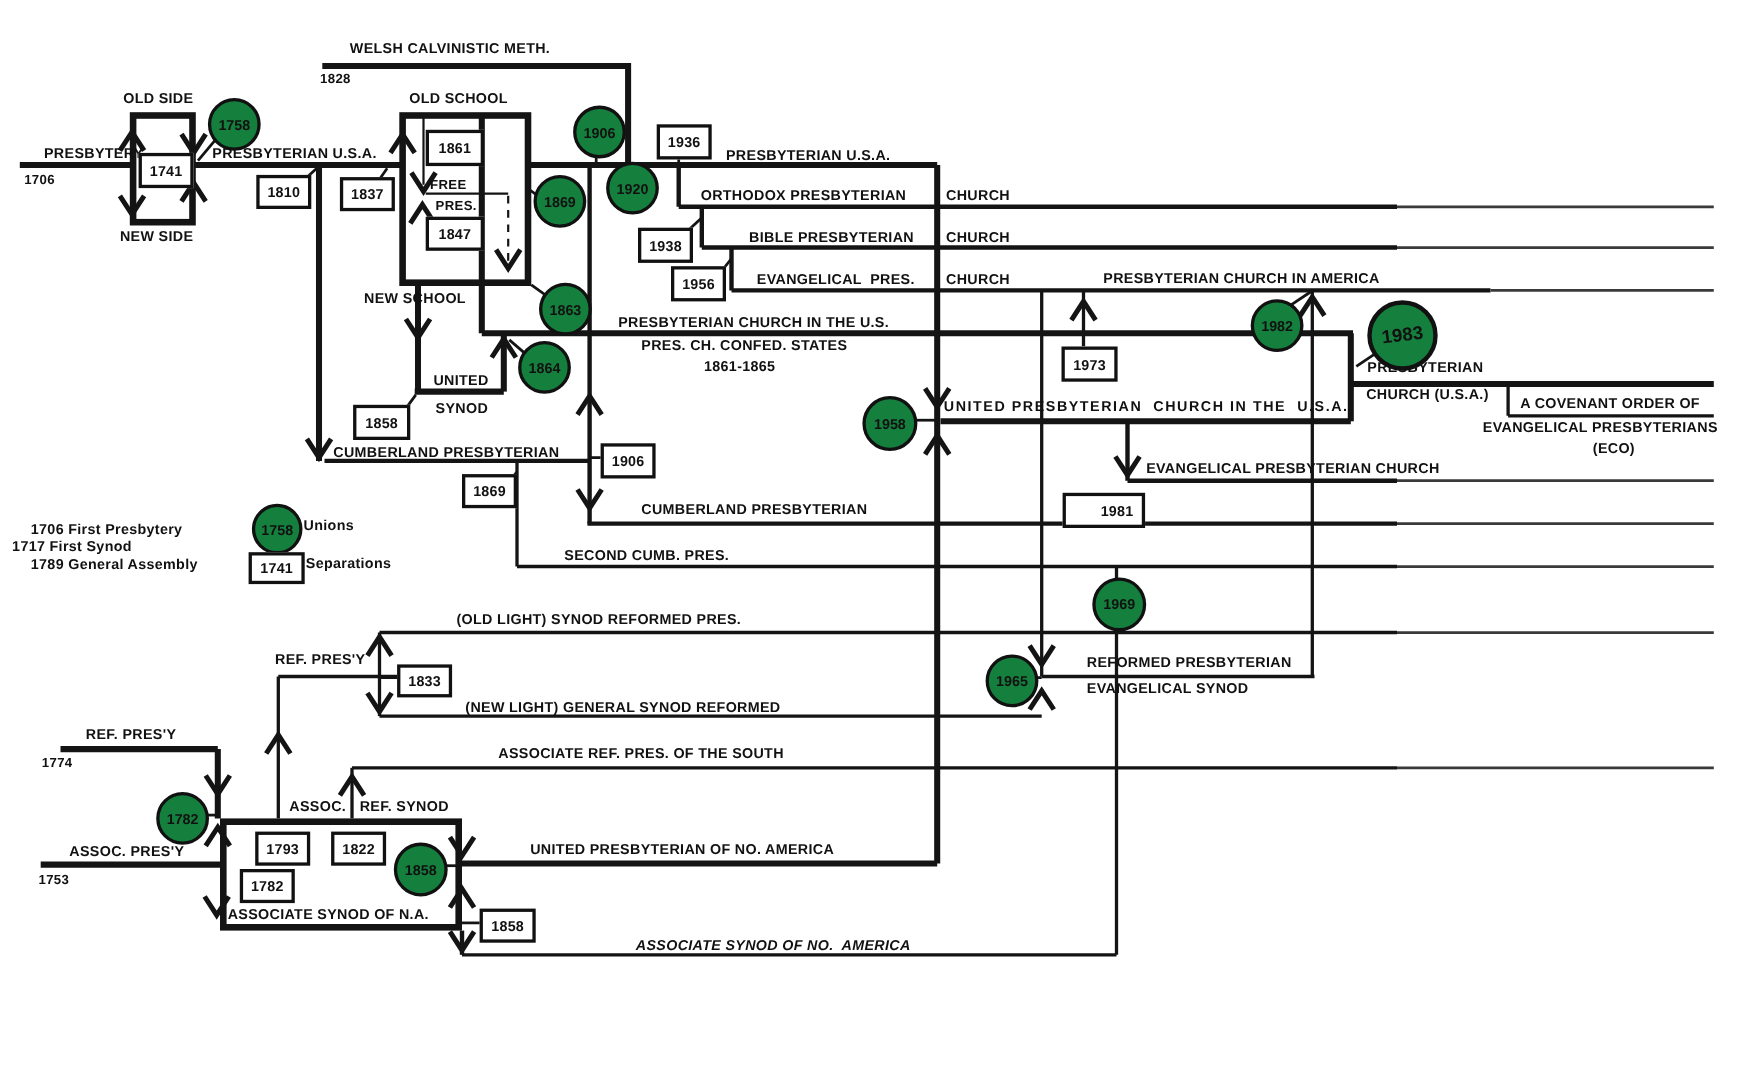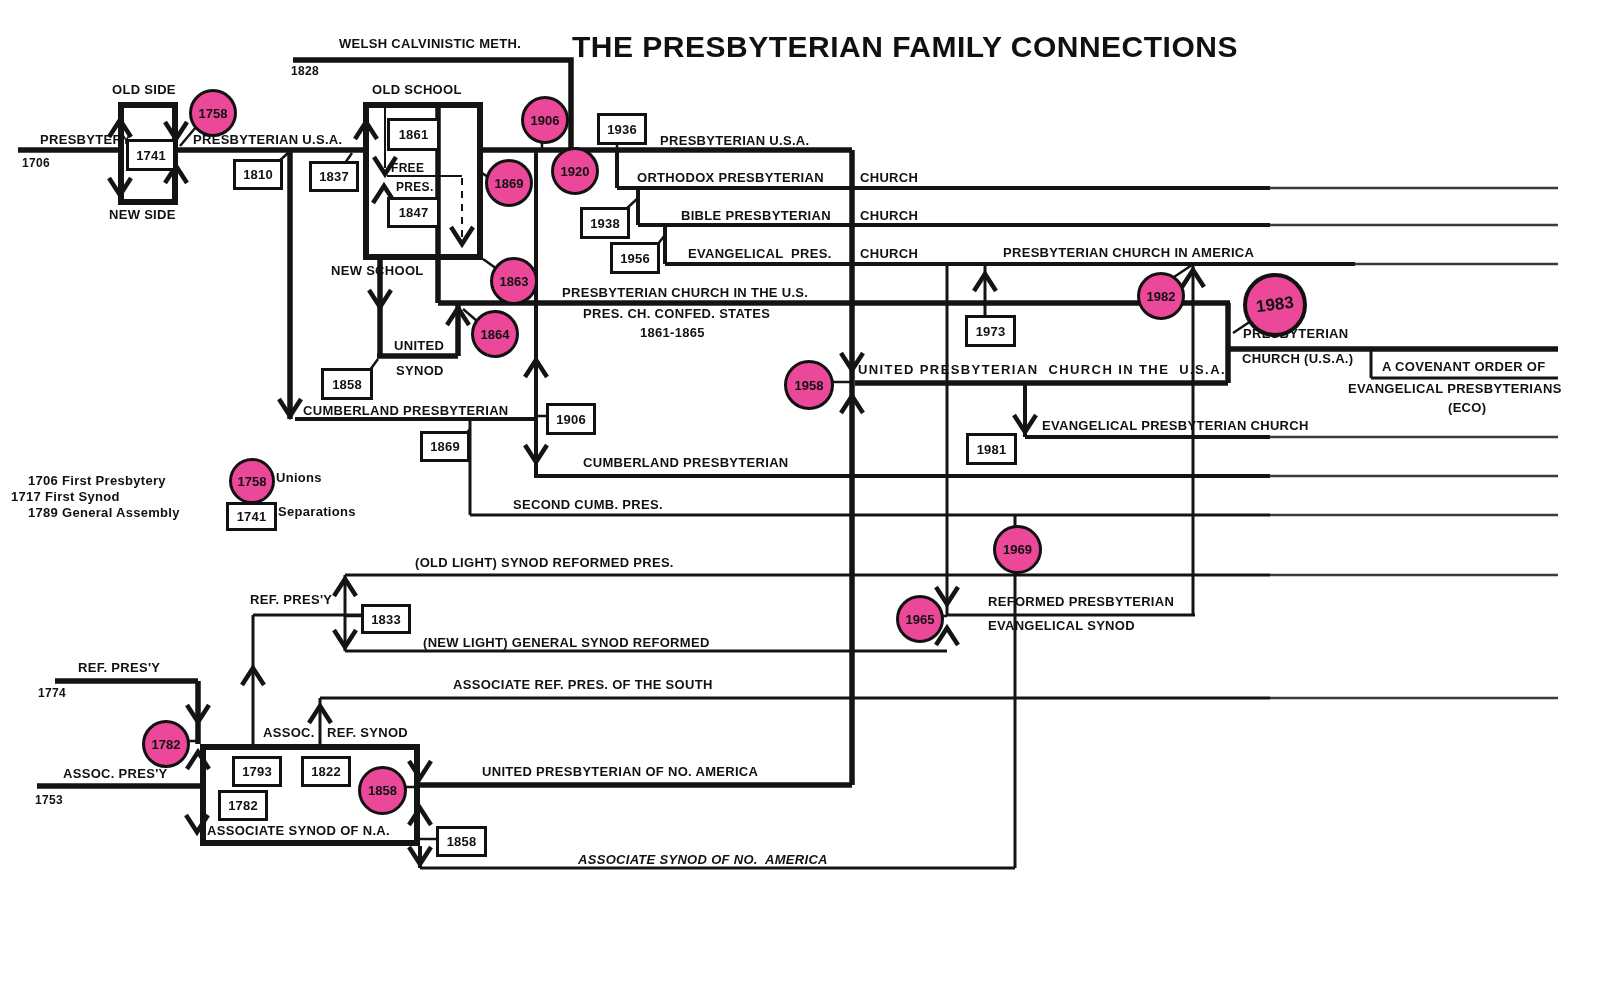--- a/index.html
+++ b/index.html
@@ -5,21 +5,21 @@
   html,body{margin:0;padding:0;background:#fff;}
   #canvas{position:relative;width:1600px;height:987px;background:#fff;overflow:hidden;
           font-family:"Liberation Sans",sans-serif;color:#111;}
   #wires{position:absolute;left:0;top:0;z-index:1;}
   .lb{position:absolute;z-index:3;font-weight:bold;font-size:13px;line-height:1.1;
       white-space:pre;color:#111;letter-spacing:.3px;}
   .sm{font-size:12px;}
   .ybox{position:absolute;z-index:4;background:#fff;border:3px solid #111;
         display:flex;align-items:center;justify-content:center;
         font-weight:bold;font-size:13px;letter-spacing:.2px;}
-  .ycirc{position:absolute;z-index:4;background:#ec4899;border:3px solid #111;border-radius:50%;
+  .ycirc{position:absolute;z-index:4;background:#15803d;border:3px solid #111;border-radius:50%;
          display:flex;align-items:center;justify-content:center;
          font-weight:bold;font-size:13px;}
   .big{font-size:17px;border-width:4px;}
   .big span{display:inline-block;transform:rotate(-7deg);}
   #title{position:absolute;left:572px;top:30px;z-index:3;font-weight:bold;
          font-size:30px;letter-spacing:.5px;white-space:nowrap;}
   .ls{letter-spacing:1.4px;}
 </style>
 </head>
 <body>
@@ -153,28 +153,27 @@
       <path d="M936 587 L947 604 L958 587"></path>
       <path d="M334 630 L345 647 L356 630"></path>
       <path d="M187 705 L198 722 L209 705"></path>
       <path d="M186 815 L197 832 L208 815"></path>
       <path d="M409 761 L420 778 L431 761"></path>
       <path d="M409 847 L420 864 L431 847"></path>
     </g>
   </g>
 </svg>
 
-<div id="title">THE PRESBYTERIAN FAMILY CONNECTIONS</div>
 
 <div class="lb" style="left:18px;top:133px;padding-left:22px;">PRESBYTERY</div>
 <div class="lb sm" style="left:22px;top:157px;">1706</div>
 <div class="lb" style="left:112px;top:83px;">OLD SIDE</div>
 <div class="lb" style="left:109px;top:208px;">NEW SIDE</div>
 <div class="lb" style="left:193px;top:133px;">PRESBYTERIAN U.S.A.</div>
-<div class="lb" style="left:339px;top:37px;text-align:center;">WELSH CALVINISTIC METH.</div>
+<div class="lb" style="left:318px;top:37px;text-align:center;">WELSH CALVINISTIC METH.</div>
 <div class="lb sm" style="left:291px;top:65px;">1828</div>
 <div class="lb" style="left:372px;top:83px;">OLD SCHOOL</div>
 <div class="lb sm" style="left:391px;top:162px;">FREE</div>
 <div class="lb sm" style="left:396px;top:181px;">PRES.</div>
 <div class="lb" style="left:331px;top:264px;">NEW SCHOOL</div>
 <div class="lb" style="left:394px;top:339px;">UNITED</div>
 <div class="lb" style="left:396px;top:364px;">SYNOD</div>
 <div class="lb" style="left:660px;top:134px;">PRESBYTERIAN U.S.A.</div>
 <div class="lb" style="left:637px;top:171px;">ORTHODOX PRESBYTERIAN</div>
 <div class="lb" style="left:860px;top:171px;">CHURCH</div>
@@ -225,21 +224,21 @@
 <div class="ybox" style="left:309px;top:161px;width:44px;height:25px;">1837</div>
 <div class="ybox" style="left:387px;top:118px;width:47px;height:27px;border-width:3.5px;">1861</div>
 <div class="ybox" style="left:387px;top:197px;width:47px;height:25px;">1847</div>
 <div class="ybox" style="left:597px;top:113px;width:44px;height:26px;">1936</div>
 <div class="ybox" style="left:580px;top:207px;width:44px;height:26px;">1938</div>
 <div class="ybox" style="left:610px;top:242px;width:44px;height:26px;">1956</div>
 <div class="ybox" style="left:321px;top:368px;width:46px;height:26px;">1858</div>
 <div class="ybox" style="left:546px;top:403px;width:44px;height:26px;">1906</div>
 <div class="ybox" style="left:420px;top:431px;width:44px;height:25px;">1869</div>
 <div class="ybox" style="left:965px;top:315px;width:45px;height:26px;">1973</div>
-<div class="ybox" style="left:966px;top:433px;width:45px;height:26px;">1981</div>
+<div class="ybox" style="left:966px;top:448px;width:45px;height:26px;padding-left:24px;">1981</div>
 <div class="ybox" style="left:361px;top:604px;width:44px;height:24px;">1833</div>
 <div class="ybox" style="left:232px;top:756px;width:44px;height:25px;">1793</div>
 <div class="ybox" style="left:301px;top:756px;width:44px;height:25px;">1822</div>
 <div class="ybox" style="left:218px;top:790px;width:44px;height:25px;">1782</div>
 <div class="ybox" style="left:436px;top:826px;width:45px;height:25px;">1858</div>
 
 <div class="ycirc" style="left:189px;top:89px;width:42px;height:42px;">1758</div>
 <div class="ycirc" style="left:521px;top:96px;width:42px;height:42px;">1906</div>
 <div class="ycirc" style="left:551px;top:147px;width:42px;height:42px;">1920</div>
 <div class="ycirc" style="left:485px;top:159px;width:42px;height:42px;">1869</div>

